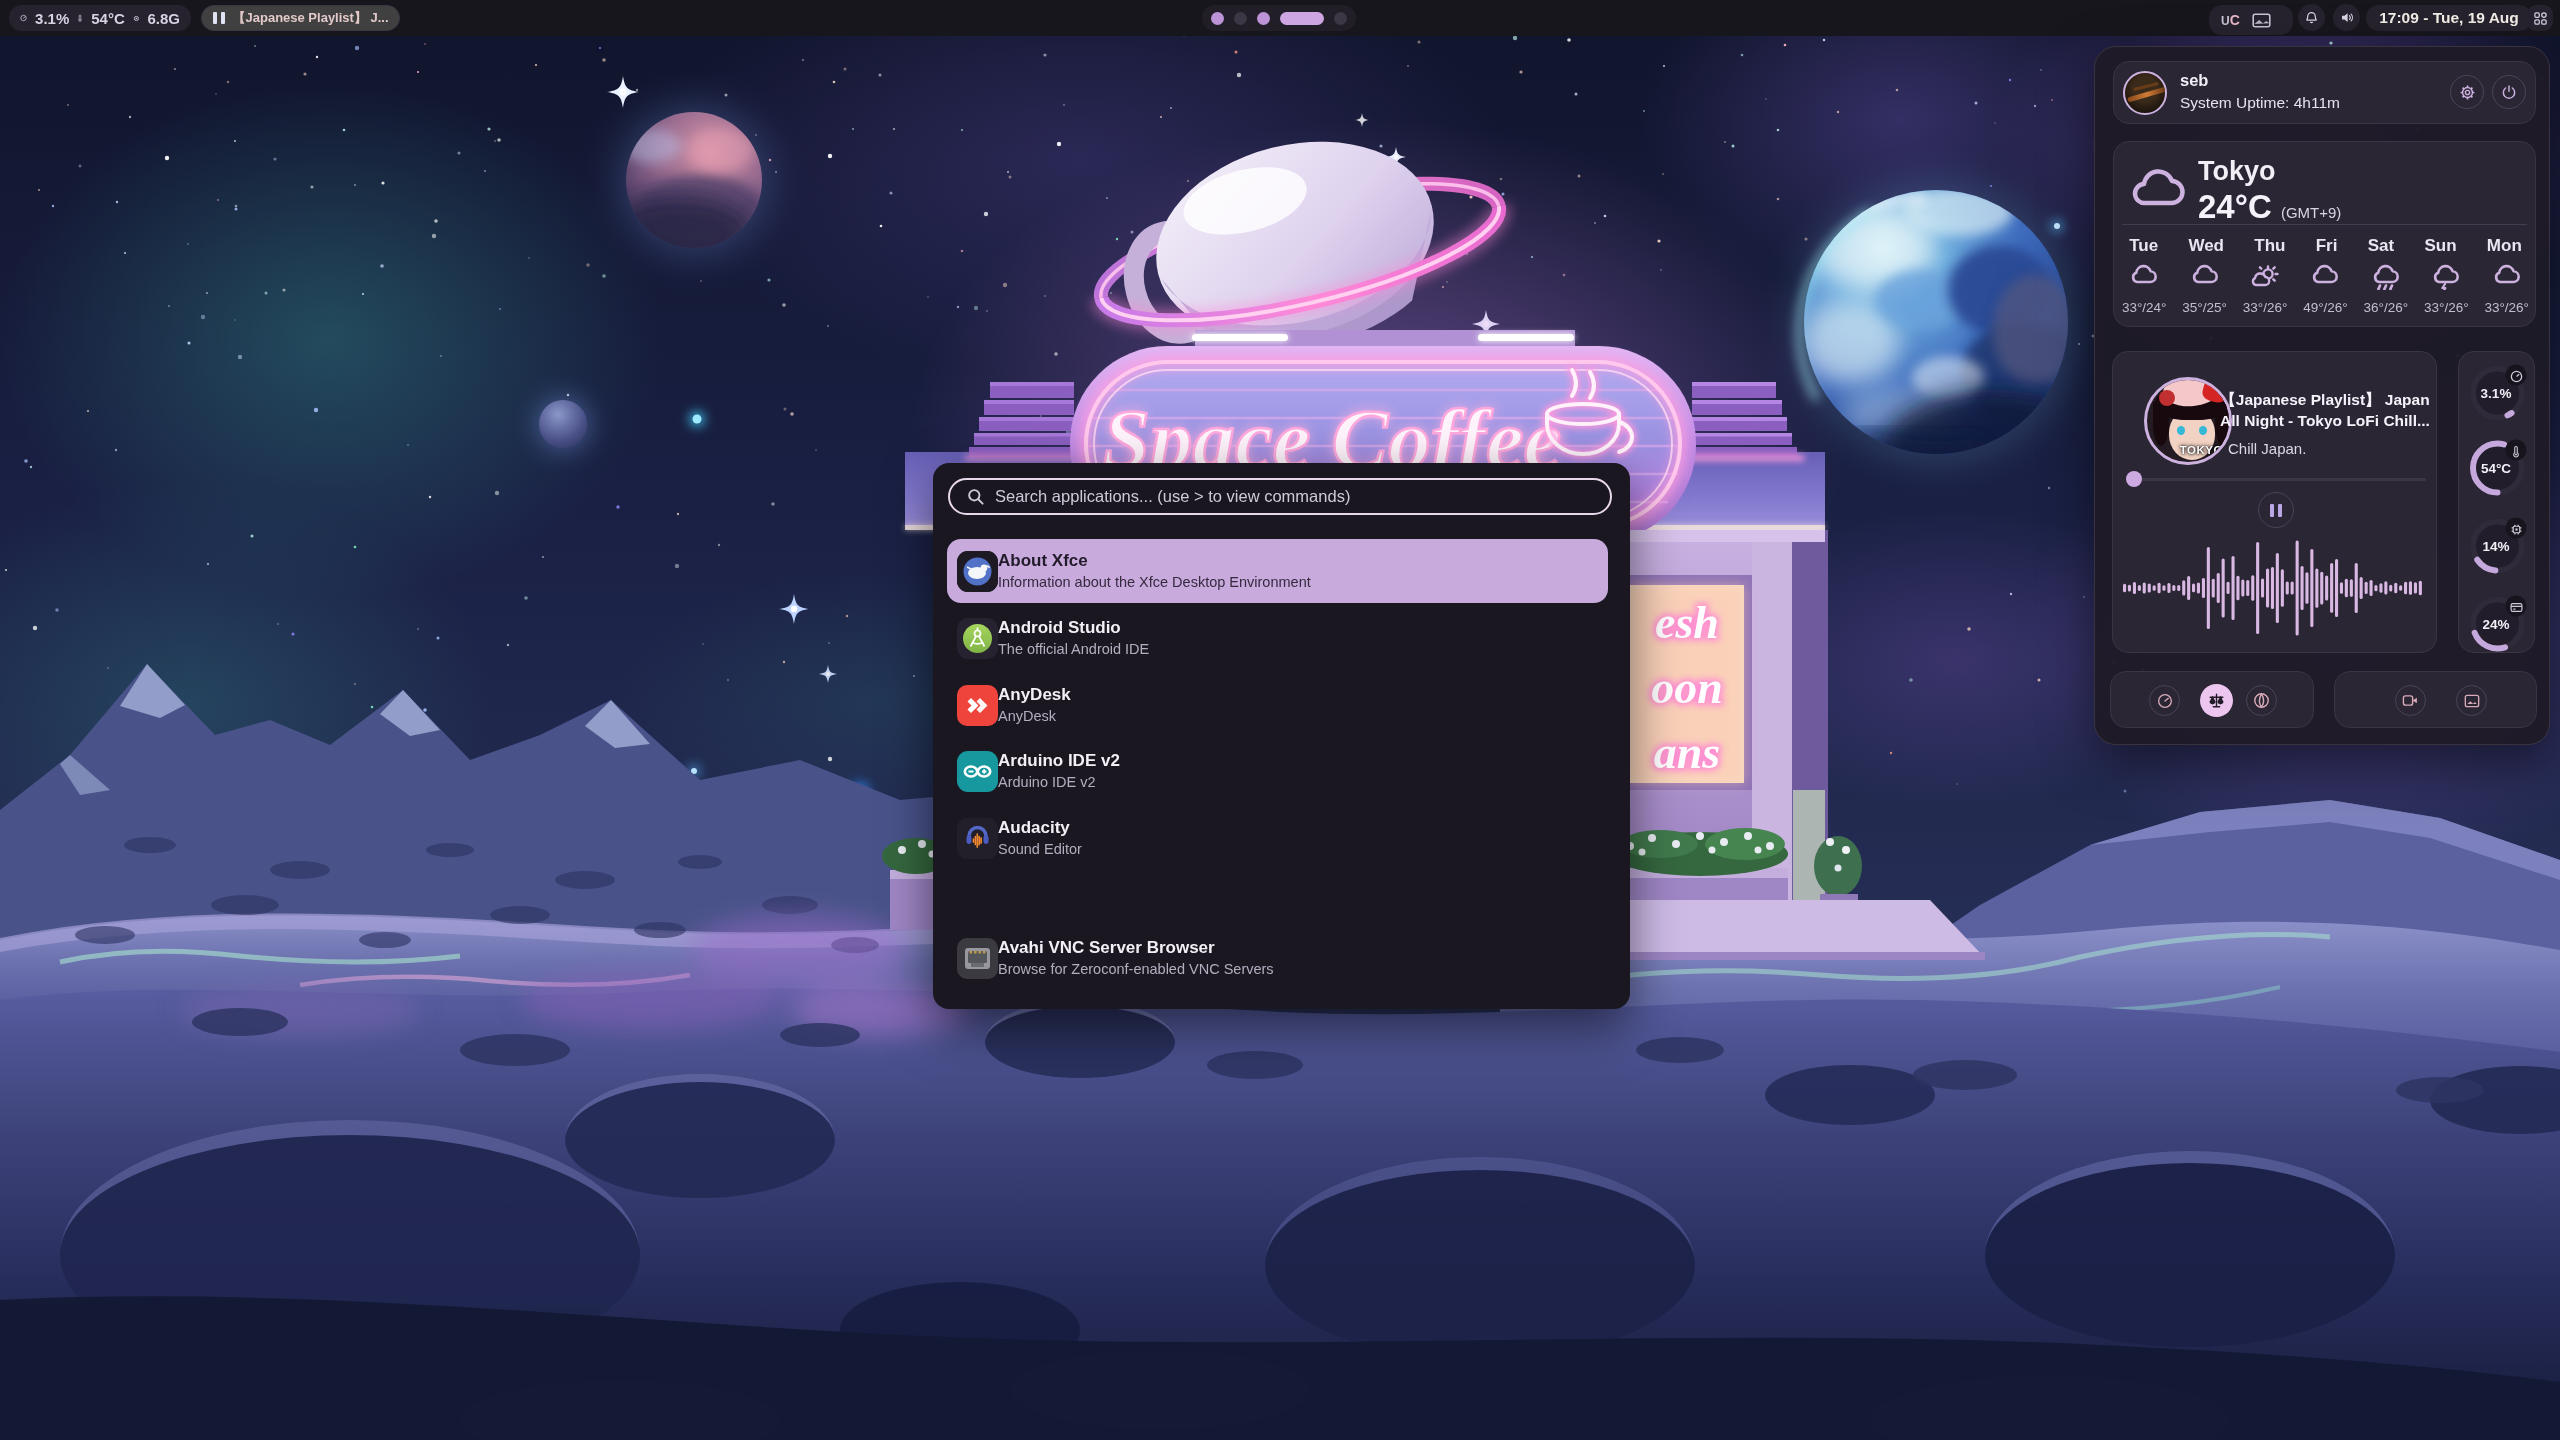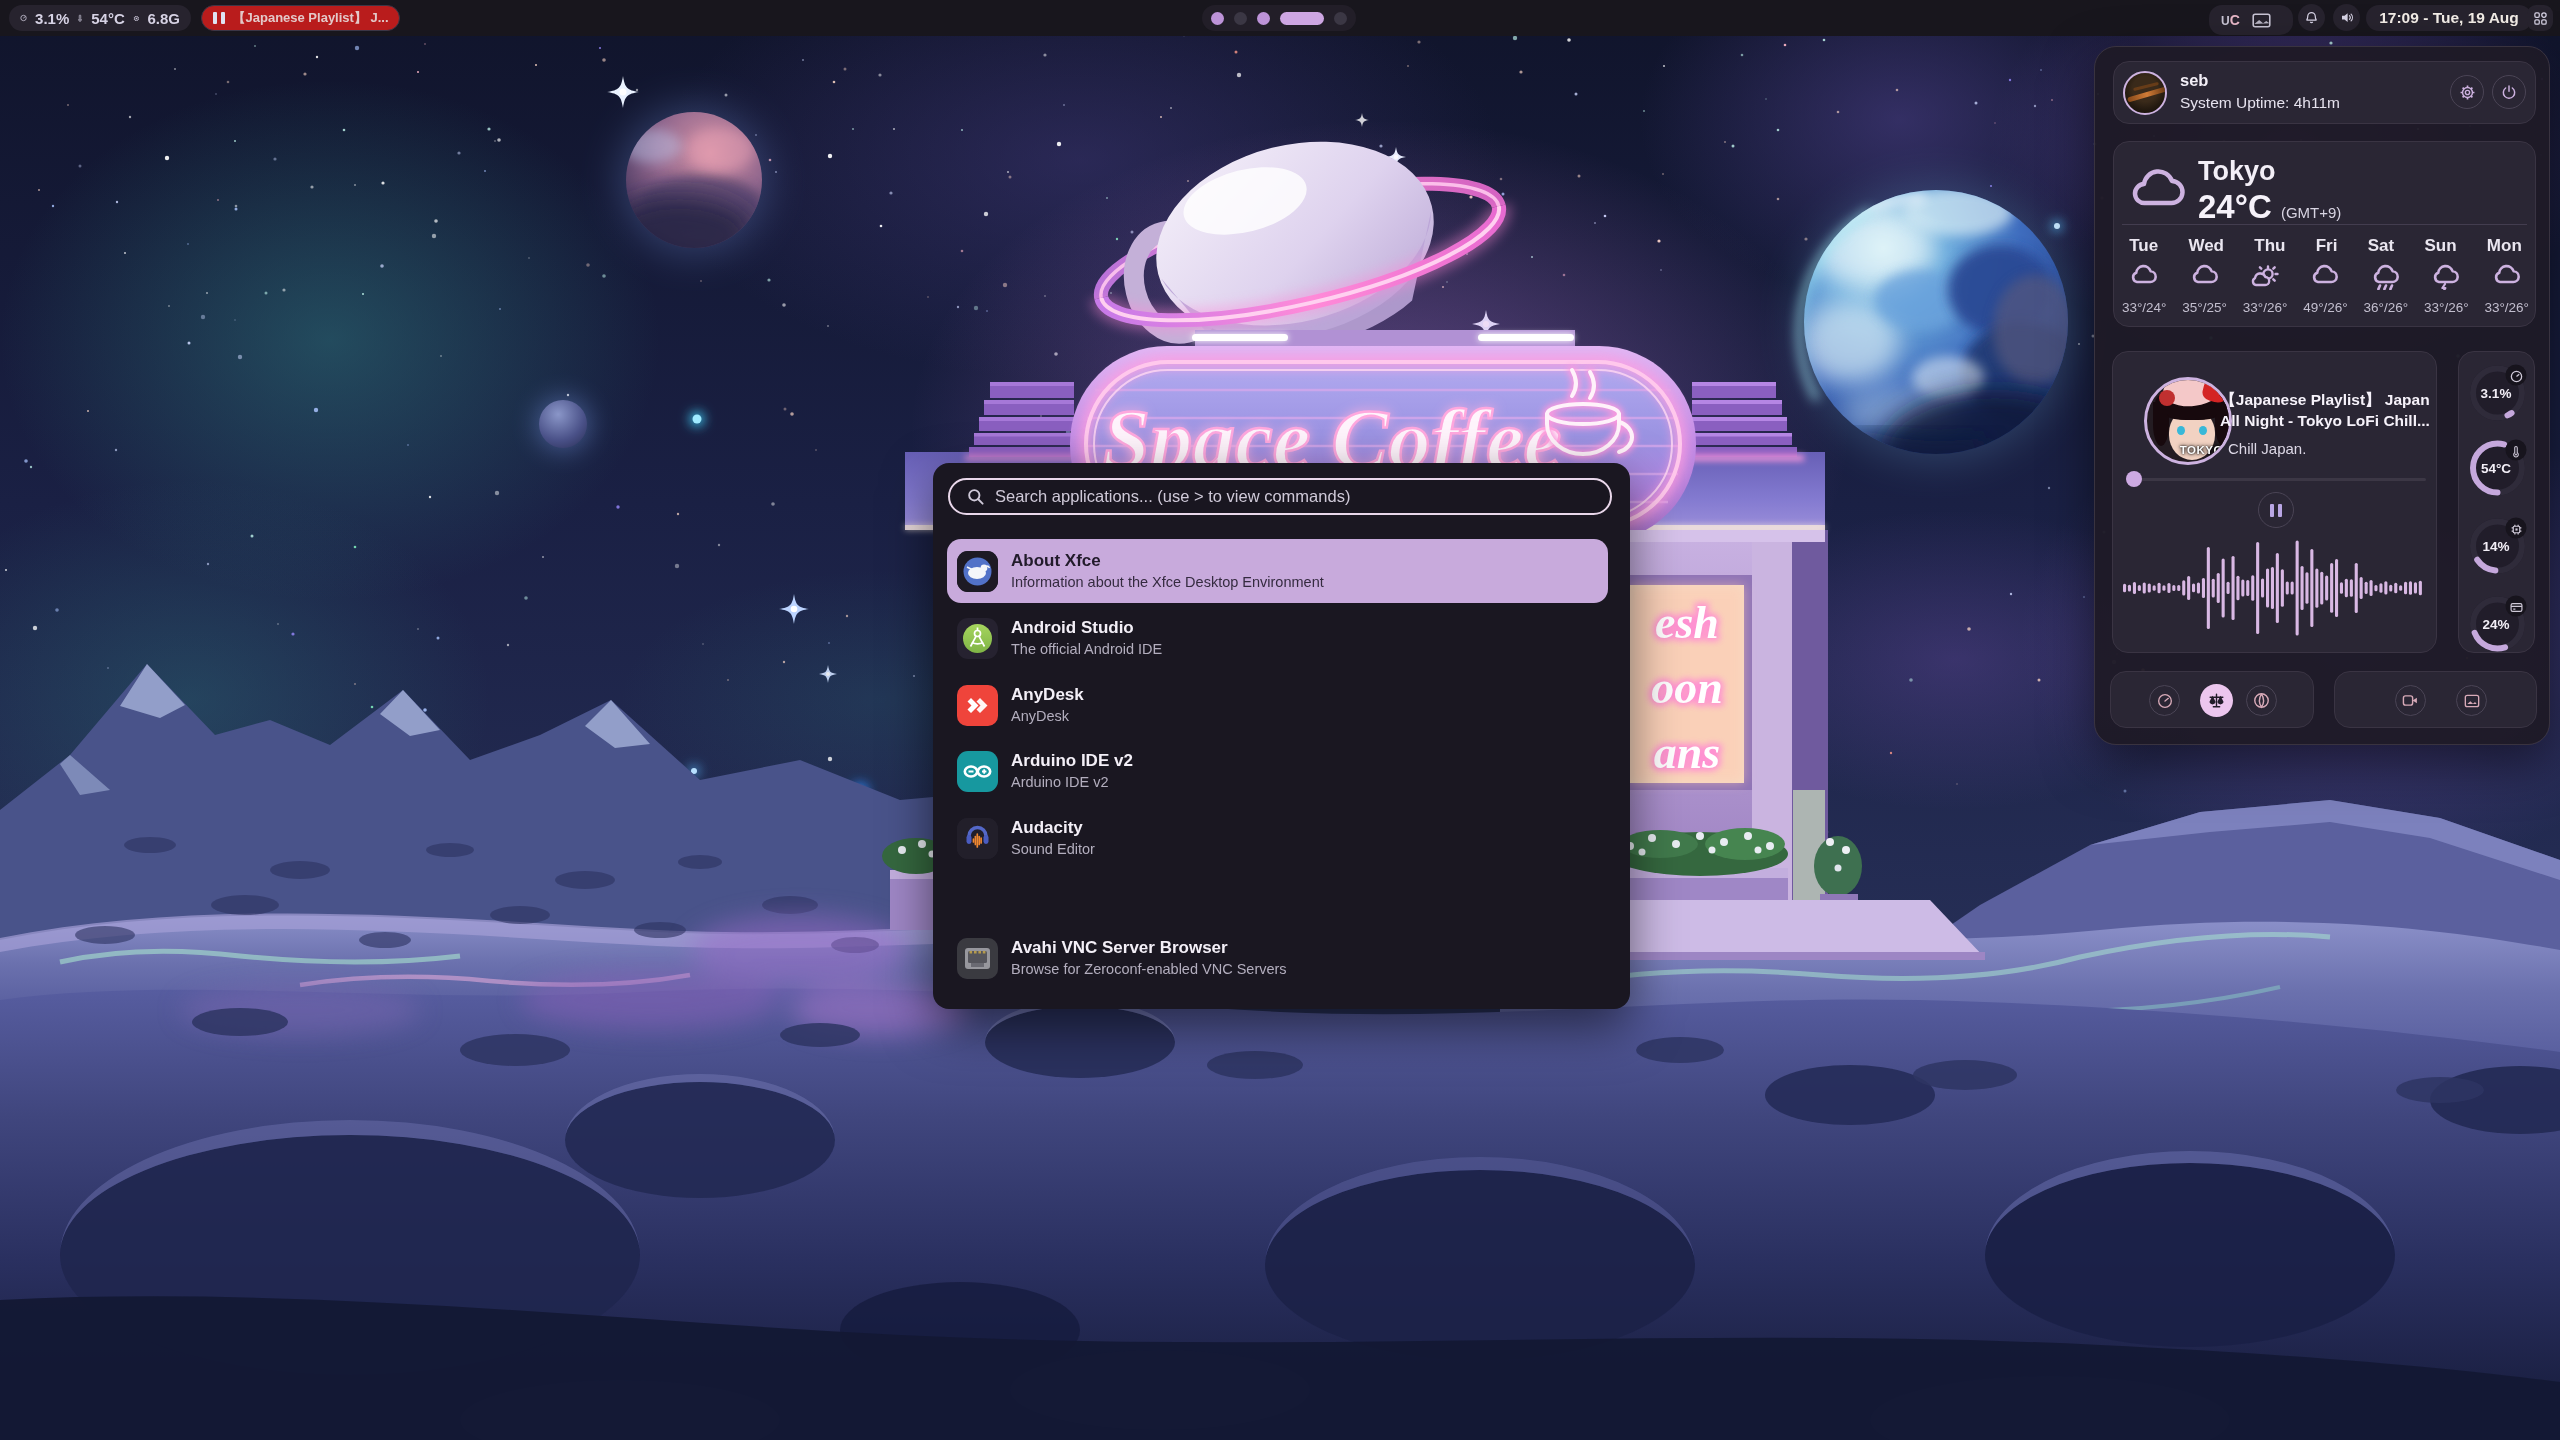--- a/index.html
+++ b/index.html
@@ -7,21 +7,21 @@
 .abs{position:absolute}
 
 #topbar{position:absolute;left:0;top:0;width:2560px;height:36px;background:#18161d;color:#d6d2e4}
 .pill{position:absolute;top:5px;height:26px;border-radius:13px;background:#27232e;display:flex;align-items:center;font-size:15px;font-weight:700}
 .circ{position:absolute;top:4px;width:27px;height:27px;border-radius:50%;background:#27232e;display:flex;align-items:center;justify-content:center}
 
 #launcher{position:absolute;left:933px;top:463px;width:697px;height:546px;border-radius:16px;background:#1a1721;box-shadow:0 18px 50px rgba(0,0,0,.55)}
 #searchbox{position:absolute;left:15px;top:15px;width:664px;height:37px;border:2px solid #e9d7ea;border-radius:19px;display:flex;align-items:center;color:#cfc9d8;font-size:16.5px;background:#191620}
 .row{position:absolute;left:14px;width:661px;height:64px;border-radius:14px;display:flex;align-items:center}
 .row .tile{width:41px;height:41px;border-radius:11px;background:#262230;margin-left:10px;display:flex;align-items:center;justify-content:center;flex:none}
-.row .txt{margin-left:13px;line-height:1}
+.row .txt{line-height:1}
 .row .t1{font-size:17px;font-weight:700;color:#f3eff7;margin-bottom:6px}
 .row .t2{font-size:14.5px;color:#b3aebe}
 .rowhl{background:#c8aadc}
 .rowhl .t1{color:#221b2b}
 .rowhl .t2{color:#352b40}
 
 #sidebar{position:absolute;left:2094px;top:46px;width:456px;height:699px;border-radius:22px;background:rgba(30,26,38,0.96);border:1px solid #39333f;box-shadow:0 18px 50px rgba(0,0,0,.5)}
 .card{position:absolute;background:#2a2634;border:1px solid #3a3443;border-radius:16px}
 .gbtn{border-radius:50%;border:1.5px solid #4a4455;display:flex;align-items:center;justify-content:center}
 </style></head>
@@ -823,21 +823,21 @@
         <circle cx="12" cy="21" r="2.6" fill="#d6d2e4" stroke="none"></circle>
       </svg>
   <span>54°C</span>
   <svg width="19" height="19" viewBox="0 0 24 24" fill="none" stroke="#d6d2e4" stroke-width="2.4">
         <rect x="6" y="6" width="12" height="12" rx="2"></rect>
         <rect x="10" y="10" width="4" height="4" fill="#d6d2e4" stroke="none"></rect>
         <path d="M9 6V3 M15 6V3 M9 21v-3 M15 21v-3 M6 9H3 M6 15H3 M21 9h-3 M21 15h-3"></path>
       </svg>
   <span>6.8G</span>
  </div>
- <div class="pill" style="left:201px;width:199px;padding:8px 11px;gap:8px;background:#b91c1c;border:1px solid #3b3646;color:#e3c9c9;font-size:13px">
+ <div class="pill" style="left:201px;width:199px;padding:8px 11px;gap:8px;background:#404040;border:1px solid #3b3646;color:#e3c9c9;font-size:13px">
   <span style="display:flex;gap:3.5px">
         <span style="width:4px;height:12px;background:#dfe3f2;border-radius:1px"></span>
         <span style="width:4px;height:12px;background:#dfe3f2;border-radius:1px"></span>
       </span>
   <span style="white-space:nowrap;overflow:hidden">【Japanese Playlist】 J...</span>
  </div>
  <div class="pill" style="left:1202px;width:154px;background:#221e28;justify-content:flex-start;padding:0 9px;gap:10px">
   <span style="width:13px;height:13px;border-radius:50%;background:#bd93d8"></span>
   <span style="width:13px;height:13px;border-radius:50%;background:#3b3744"></span>
   <span style="width:13px;height:13px;border-radius:50%;background:#bd93d8"></span>

